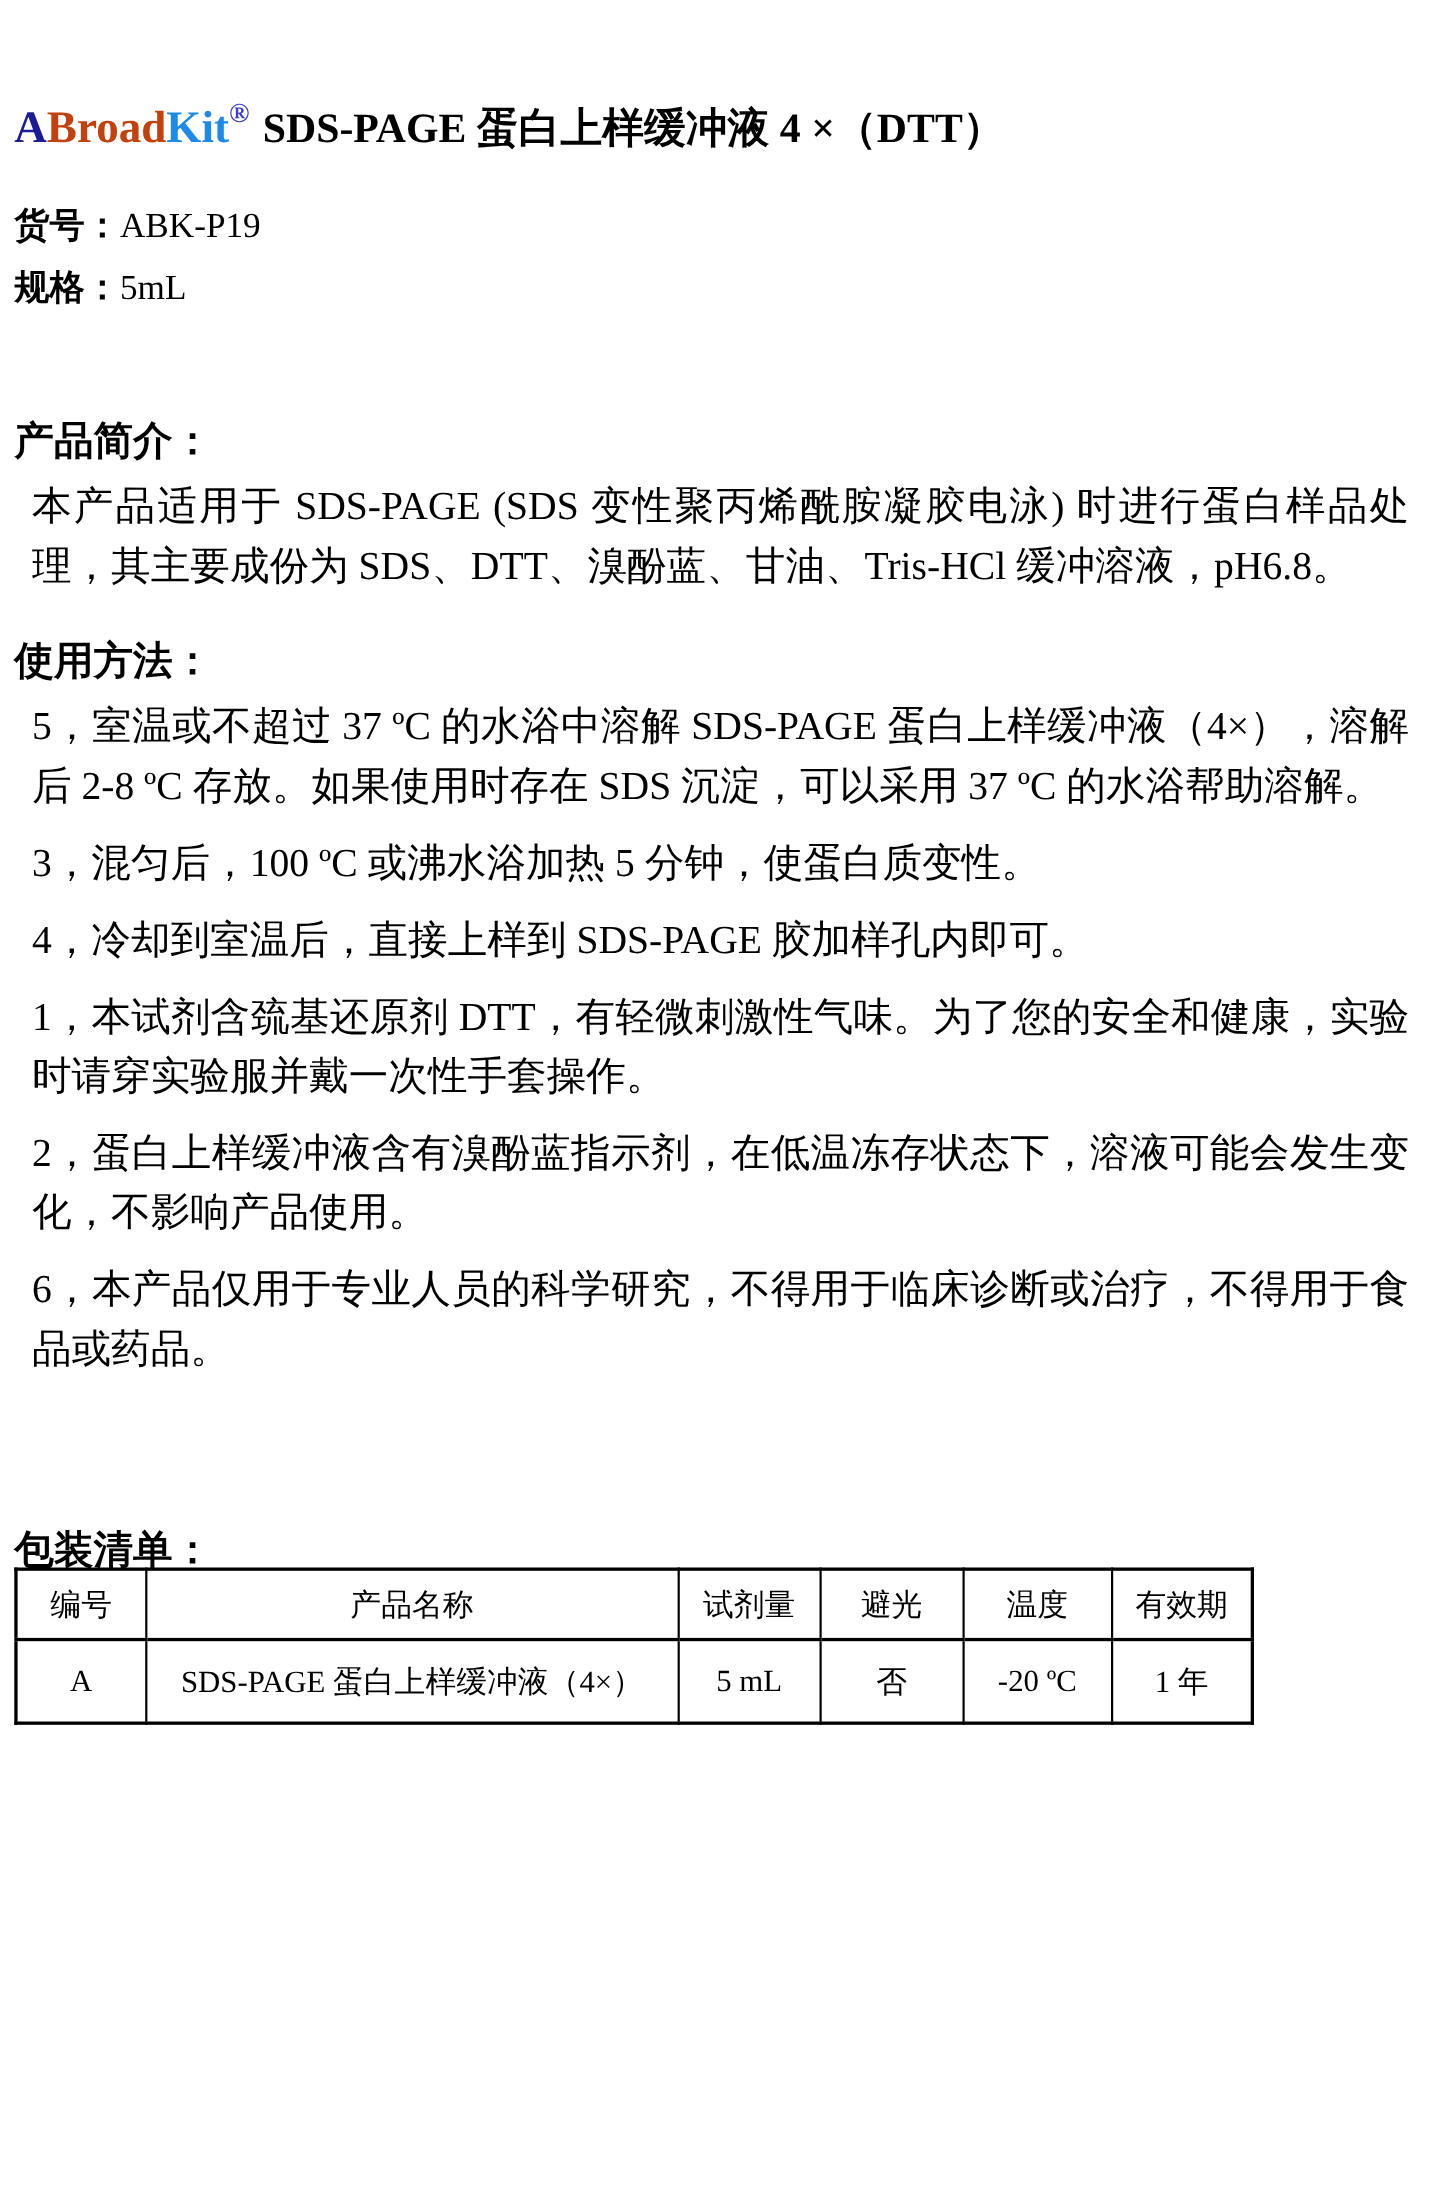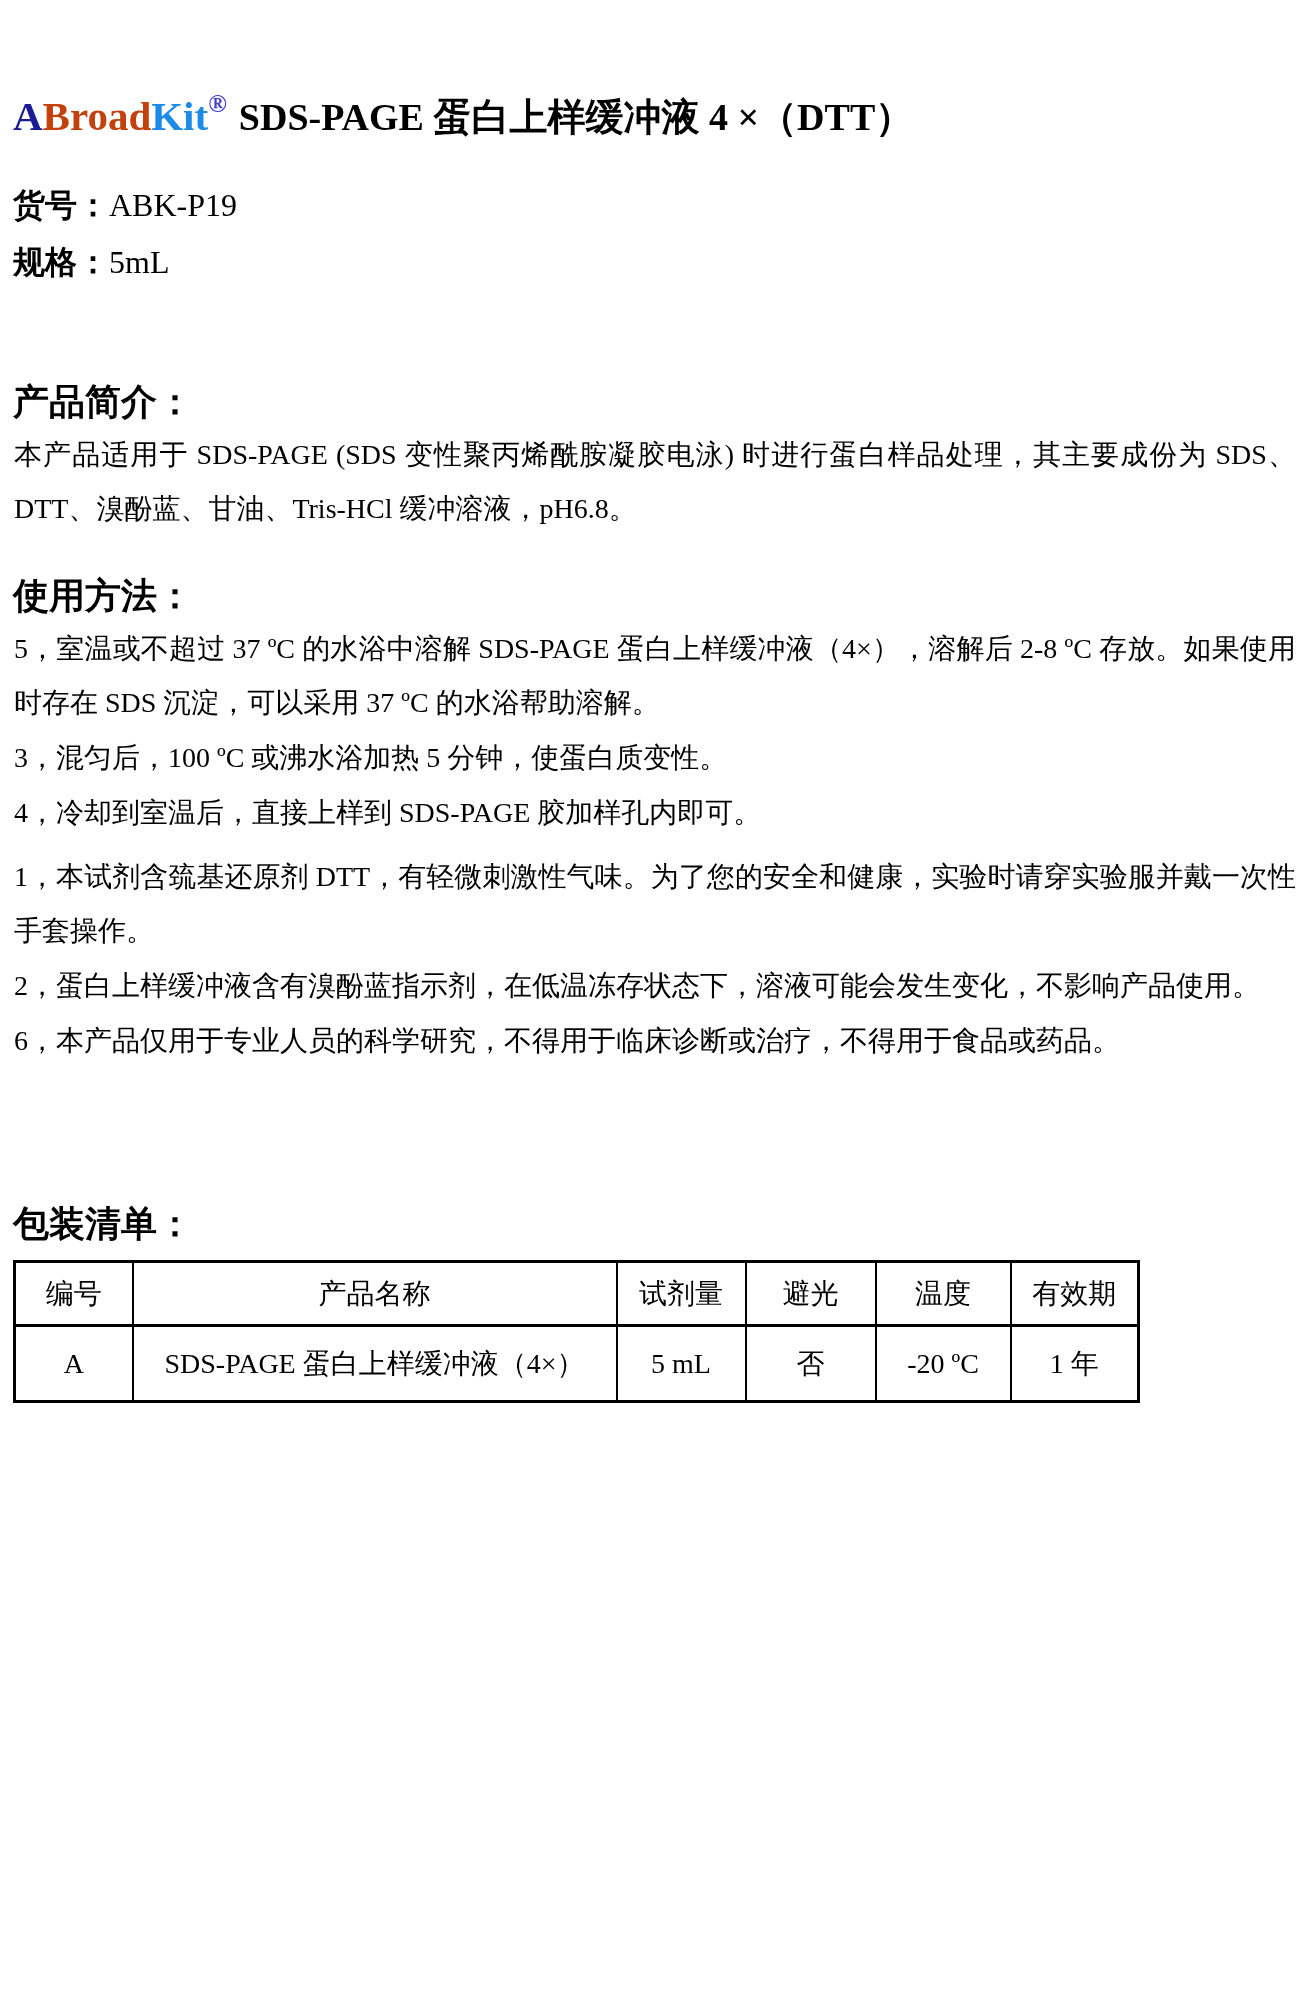--- a/index.html
+++ b/index.html
@@ -28,24 +28,24 @@
   
   .sec-heading{font-size:36px;font-weight:bold;line-height:32px;margin:0;
     font-family:"Liberation Sans",sans-serif;}
   .h-intro{margin-top:106px;}
   .h-usage{margin-top:44px;}
   .h-notes{margin-top:26px;}
   .h-pack{margin-top:140px;}
 
   
   .body-text{margin-top:10px;}
-  .body-text p{margin:1px;font-size:28px;line-height:54px;text-align:justify;}
+  .body-text p{margin:16px;font-size:36px;line-height:54px;text-align:justify;}
 
   
-  table.packing{border-collapse:collapse;table-layout:fixed;width:1124px;margin-top:20px;
+  table.packing{border-collapse:collapse;table-layout:fixed;width:1124px;margin-top:0;
     border:3px solid #000;}
   table.packing th,table.packing td{
     border:2px solid #000;text-align:center;vertical-align:middle;
     font-size:28px;font-weight:normal;padding:0 4px;box-sizing:border-box;}
   table.packing thead th{height:64px;border-bottom:3px solid #000;}
   table.packing tbody td{height:76px;}
 </style>
 </head>
 <body>
 

